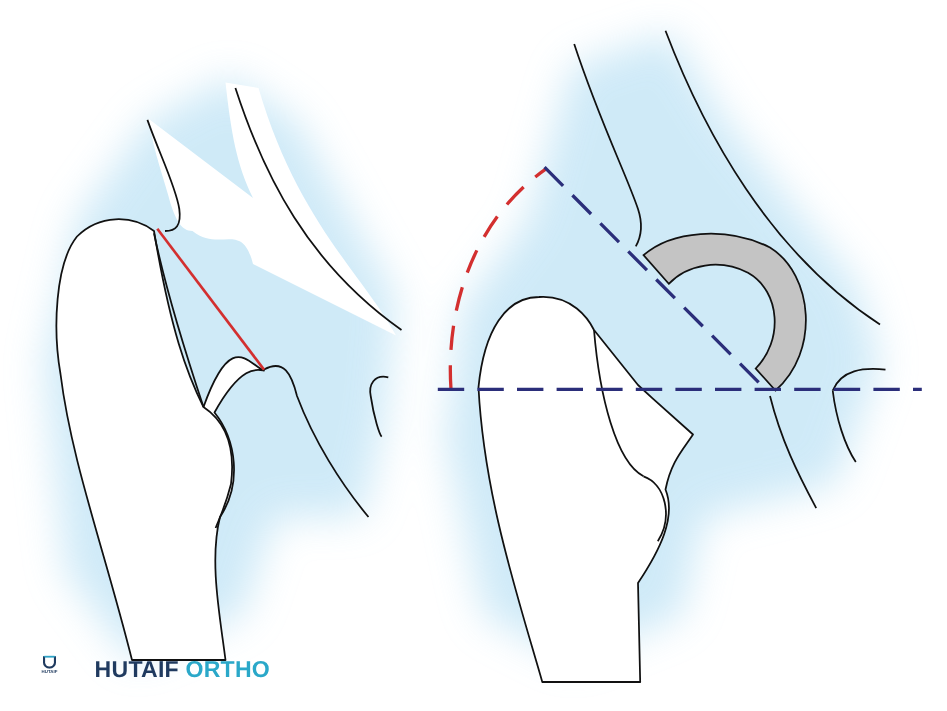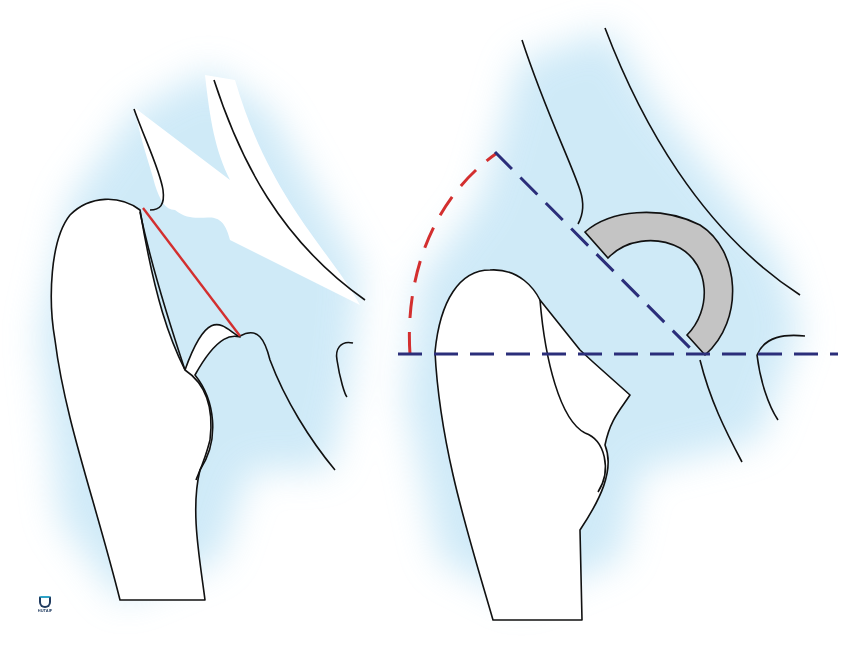--- a/index.html
+++ b/index.html
@@ -64,14 +64,17 @@
 
     <line x1="398" y1="354" x2="838" y2="354" stroke="#2b2e7a" stroke-width="3" stroke-dasharray="24,12"></line>
     <line x1="495" y1="152" x2="697" y2="355" stroke="#2b2e7a" stroke-width="3" stroke-dasharray="24,12"></line>
   </svg>
 
   <div class="brand">
     <div class="logo">
       <div class="logo-shield"></div>
       <div class="logo-text">HUTAIF</div>
     </div>
+    <div class="brand-name">
+      <span class="brand-a">HUTAIF</span><span class="brand-b">ORTHO</span>
+    </div>
   </div>
 </div>
 
 </body></html>

